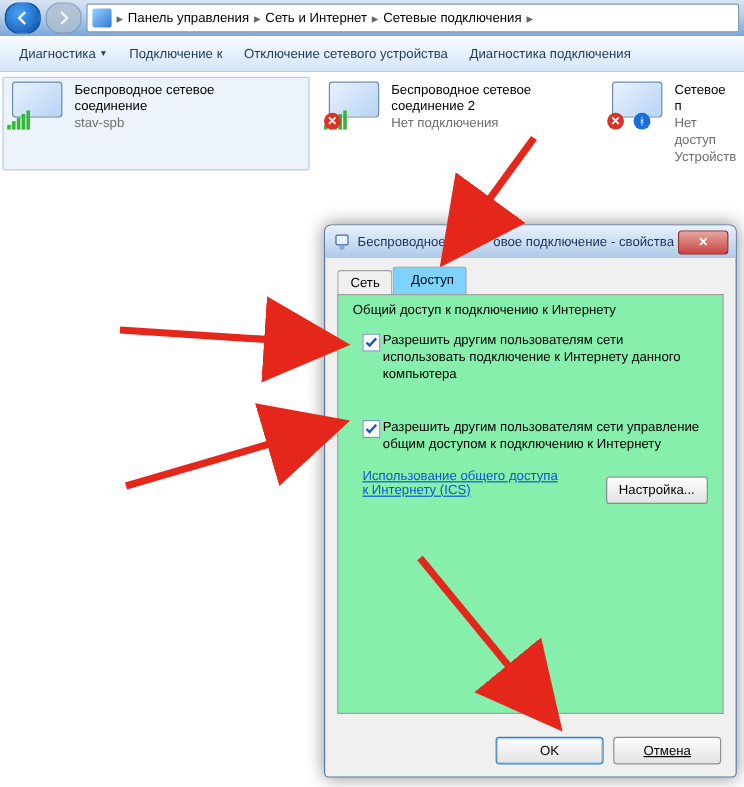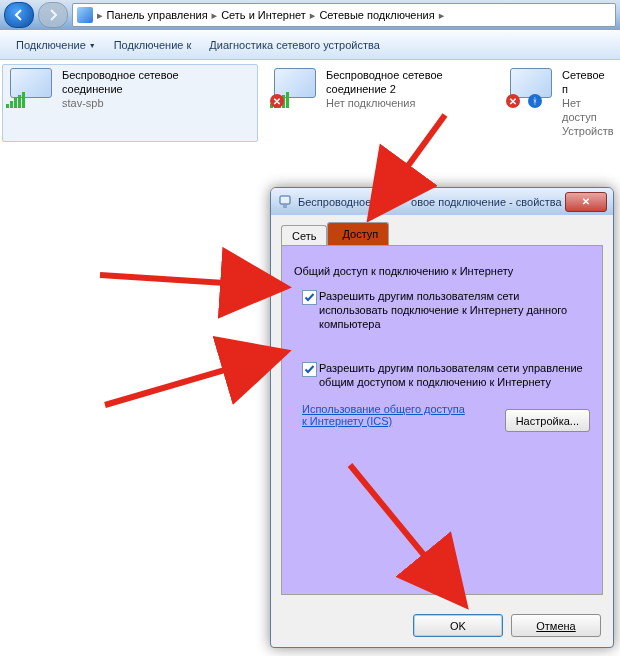--- a/index.html
+++ b/index.html
@@ -36,22 +36,22 @@
   .nettext .t3{color:#6d6d6d;}
 
   
   .dialog{position:absolute;left:270px;top:187px;width:342px;height:459px;background:#f0f0f0;border:1px solid #5a7ba5;border-radius:6px 6px 4px 4px;box-shadow:0 0 14px rgba(0,0,0,.45);}
   .dlg-title{height:27px;background:linear-gradient(to bottom,#e8f1fc 0%,#cfe0f5 45%,#afc9e8 100%);border-radius:5px 5px 0 0;display:flex;align-items:center;padding:0 6px;color:#1b335a;}
   .dlg-title .ic{width:16px;height:16px;margin-right:5px;display:flex;align-items:center;justify-content:center;}
   .dlg-close{margin-left:auto;width:40px;height:18px;background:linear-gradient(to bottom,#e7a6a2,#c84740);border:1px solid #8a2f29;border-radius:3px;display:flex;align-items:center;justify-content:center;color:#fff;font-weight:bold;font-size:10px;}
   .dlg-body{padding:8px 10px 0;}
   .tabs{display:flex;align-items:flex-end;height:22px;position:relative;}
   .tab{height:20px;padding:0 10px;display:flex;align-items:center;background:#f0f0f0;border:1px solid #a0a0a0;border-bottom:none;border-radius:3px 3px 0 0;position:relative;top:1px;}
-  .tab.active{background:#c2410c;height:22px;top:0;z-index:2;padding-left:14px;}
-  .tabpane{background:#c4b5fd;border:1px solid #a0a0a0;padding:19px 12px;height:350px;box-sizing:border-box;position:relative;}
+  .tab.active{background:#7dd3fc;height:22px;top:0;z-index:2;padding-left:14px;}
+  .tabpane{background:#86efac;border:1px solid #a0a0a0;padding:7px 12px;height:350px;box-sizing:border-box;position:relative;}
   .grouplabel{margin-bottom:12px;}
   .chk-row{display:flex;align-items:flex-start;gap:2px;margin:4px 0 8px 8px;}
   .chk{width:13px;height:13px;border:1px solid #7a98b8;background:#fff;display:flex;align-items:center;justify-content:center;flex:none;margin-top:1px;}
   .chk svg{width:11px;height:11px;}
   .chk-label{line-height:14px;}
   .link{color:#0b57d0;text-decoration:underline;}
   .linkrow{display:flex;align-items:center;gap:10px;margin:6px 0 0 8px;}
   .btn{height:21px;padding:0 10px;background:linear-gradient(to bottom,#fdfdfd,#e3e3e3);border:1px solid #8e8e8e;border-radius:3px;display:inline-flex;align-items:center;justify-content:center;font-size:11px;}
   .dlg-foot{position:absolute;right:12px;bottom:10px;display:flex;gap:8px;}
   .btn.primary{border:1px solid #3c7fb1;box-shadow:0 0 0 1px #a9d1f3 inset;min-width:68px;}
@@ -84,28 +84,31 @@
       <span class="crumb-sep">▸</span>
       <span class="crumb">Сеть и Интернет</span>
       <span class="crumb-sep">▸</span>
       <span class="crumb">Сетевые подключения</span>
       <span class="crumb-sep">▸</span>
     </div>
   </div>
 
   <div class="cmdbar">
     <div class="cmd">
-      <span>Подключение</span>
+      <span>Диагностика</span>
       <span class="dd">▼</span>
     </div>
     <div class="cmd">
       <span>Подключение к</span>
     </div>
     <div class="cmd">
-      <span>Диагностика сетевого устройства</span>
+      <span>Отключение сетевого устройства</span>
+    </div>
+    <div class="cmd">
+      <span>Диагностика подключения</span>
     </div>
   </div>
 
   <div class="content">
 
     <div class="netitem sel">
       <div class="neticon">
         <div class="monitor"></div>
         <div class="bars">
             <span></span>

